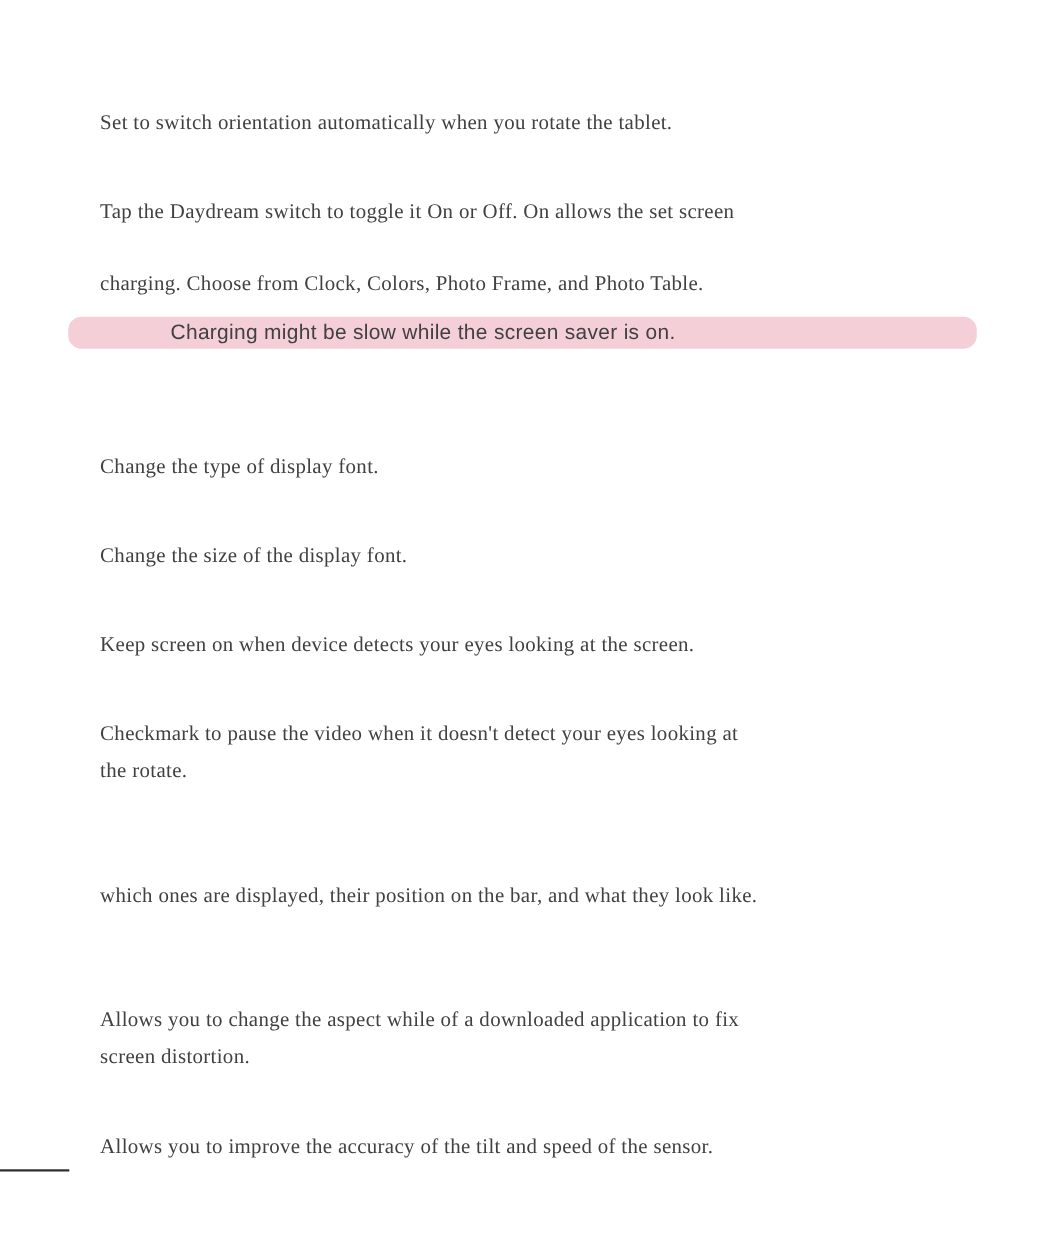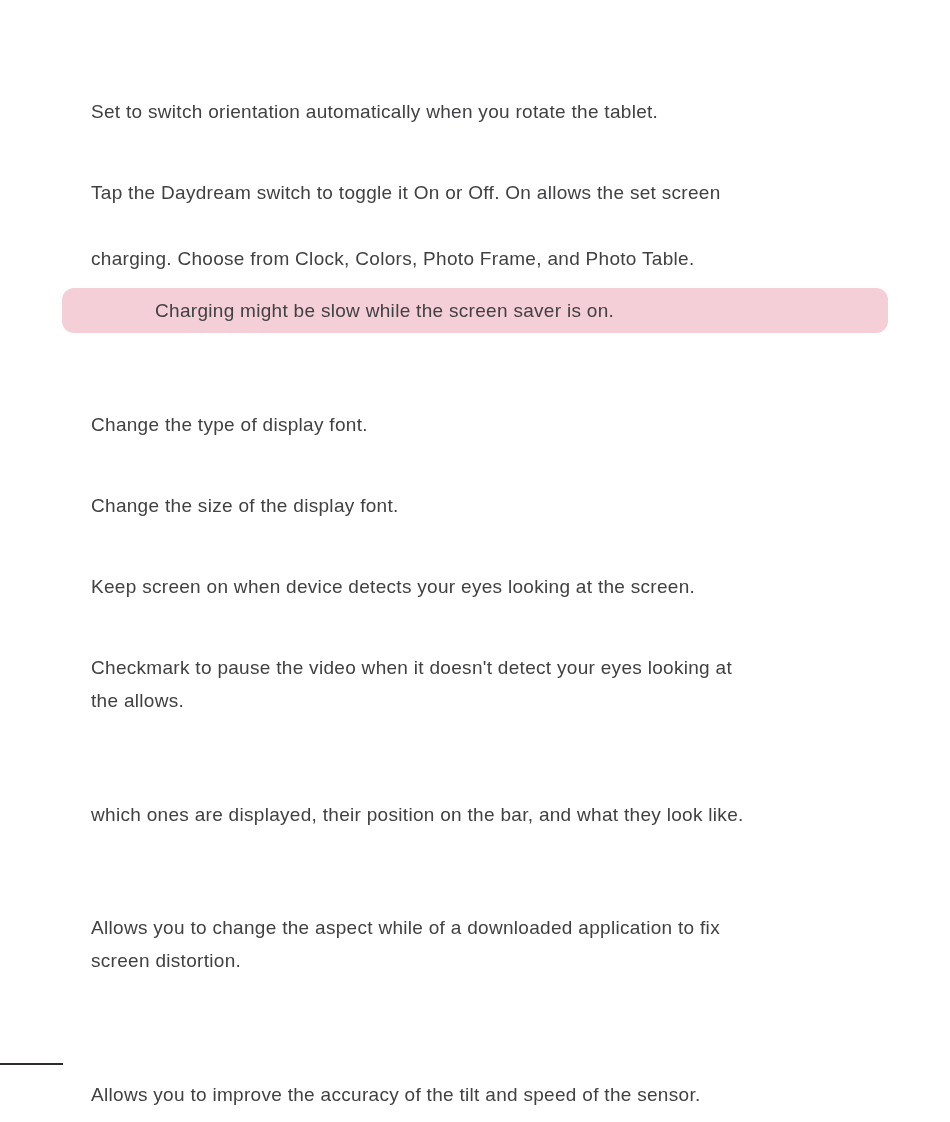--- a/index.html
+++ b/index.html
@@ -18,27 +18,28 @@
   }
   .tl {
     position: absolute;
     left: 91px;
     height: 33px;
     line-height: 33px;
     font-size: 19px;
     letter-spacing: 0.3px;
     white-space: nowrap;
     font-weight: 400;
+    font-family: Liberation Serif, serif;
   }
   .note {
     position: absolute;
     left: 62px;
     top: 288px;
     width: 826px;
-    height: 45px;
+    height: 29px;
     border-radius: 12px;
     background: #f5cfd7;
     display: flex;
     align-items: center;
     box-sizing: border-box;
     padding-left: 93px;
     font-size: 19px;
     letter-spacing: 0.3px;
     white-space: nowrap;
   }
@@ -65,24 +66,24 @@
     <span>Charging might be slow while the screen saver is on.</span>
   </div>
 
   <div class="tl" style="top:408px">Change the type of display font.</div>
 
   <div class="tl" style="top:489px">Change the size of the display font.</div>
 
   <div class="tl" style="top:651px">Checkmark to pause the video when it doesn't detect your eyes looking at</div>
 
   <div class="tl" style="top:570px">Keep screen on when device detects your eyes looking at the screen.</div>
-  <div class="tl" style="top:684px">the allows.</div>
+  <div class="tl" style="top:684px">the rotate.</div>
 
   <div class="tl" style="top:798px">which ones are displayed, their position on the bar, and what they look like.</div>
 
   <div class="tl" style="top:911px">Allows you to change the aspect while of a downloaded application to fix</div>
   <div class="tl" style="top:944px">screen distortion.</div>
 
-  <div class="tl" style="top:1078px">Allows you to improve the accuracy of the tilt and speed of the sensor.</div>
+  <div class="tl" style="top:1026px">Allows you to improve the accuracy of the tilt and speed of the sensor.</div>
 
   <div class="border-frag"></div>
 
 </div>
 
 </body></html>

